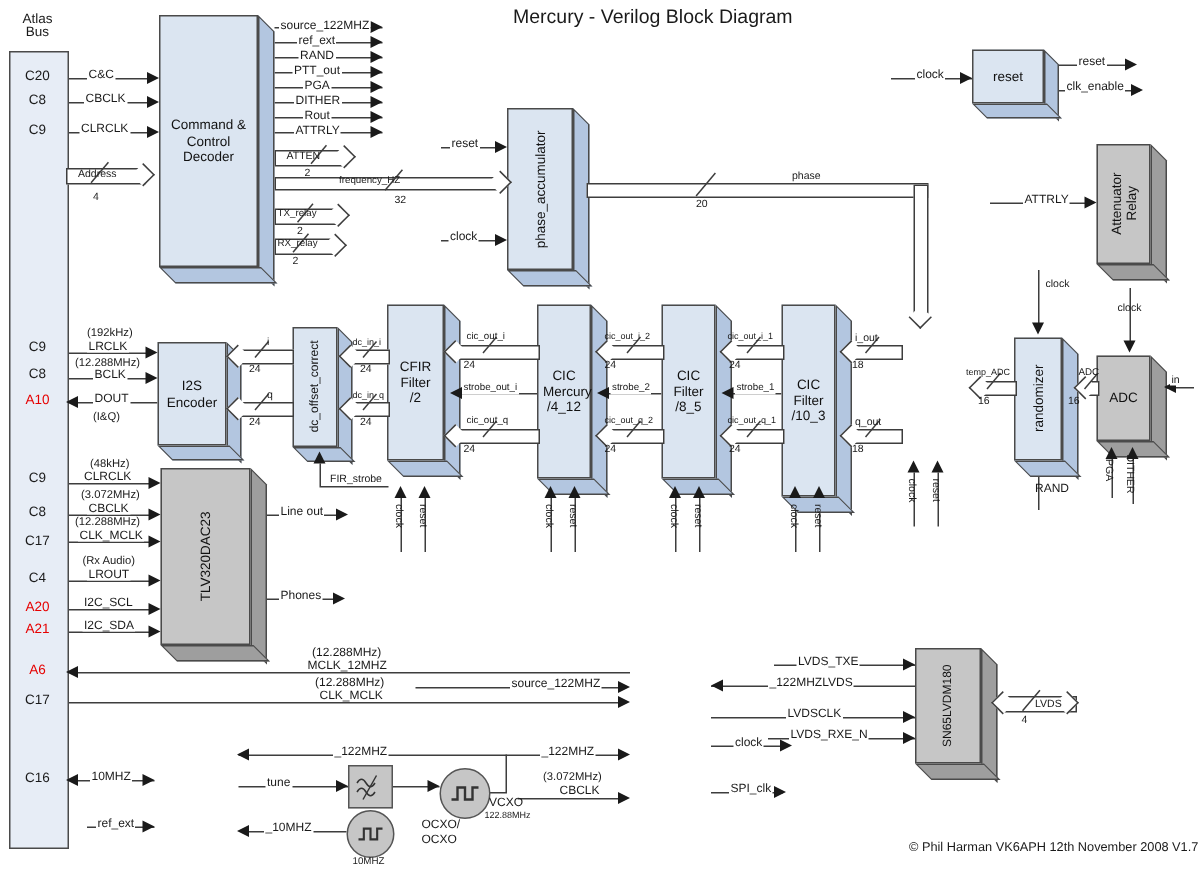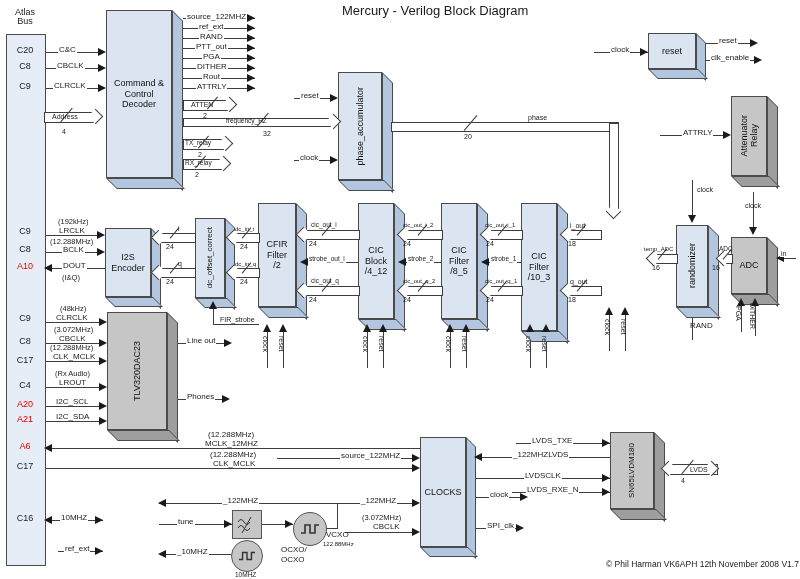--- a/index.html
+++ b/index.html
@@ -117,21 +117,21 @@
     <div class="side"></div>
       <div class="bott"></div>
     <div class="face">
         <span class="bl" style="white-space:normal;width:28px">CFIR Filter /2</span>
       </div>
   </div>
   <div class="blk" style="left:358px;top:203px;width:36px;height:116px">
     <div class="side"></div>
       <div class="bott"></div>
     <div class="face">
-        <span class="bl" style="white-space:normal;width:28px">CIC Block /4_12</span>
+        <span class="bl" style="white-space:normal;width:28px">CIC Mercury /4_12</span>
       </div>
   </div>
   <div class="blk" style="left:441px;top:203px;width:36px;height:116px">
     <div class="side"></div>
       <div class="bott"></div>
     <div class="face">
         <span class="bl" style="white-space:normal;width:28px">CIC Filter /8_5</span>
       </div>
   </div>
   <div class="blk" style="left:521px;top:203px;width:36px;height:128px">
@@ -153,27 +153,20 @@
       <div class="bott"></div>
     <div class="face">
         <span class="bl f10">ADC</span>
       </div>
   </div>
   <div class="blk gray" style="left:107px;top:312px;width:60px;height:118px">
     <div class="side"></div>
       <div class="bott"></div>
     <div class="face">
         <span class="bl vt">TLV320DAC23</span>
-      </div>
-  </div>
-  <div class="blk d8" style="left:420px;top:437px;width:46px;height:110px">
-    <div class="side"></div>
-      <div class="bott"></div>
-    <div class="face">
-        <span class="bl f10">CLOCKS</span>
       </div>
   </div>
   <div class="blk gray" style="left:610px;top:432px;width:44px;height:77px">
     <div class="side"></div>
       <div class="bott"></div>
     <div class="face">
         <span class="bl vt" style="font-size:8px">SN65LVDM180</span>
       </div>
   </div>
 

